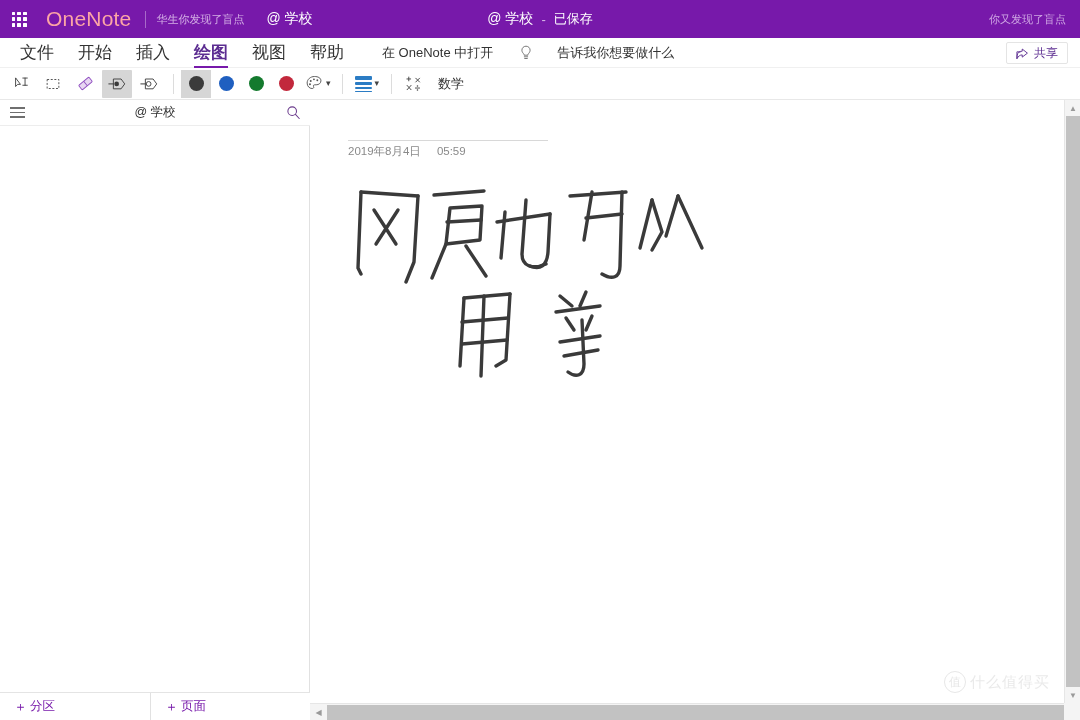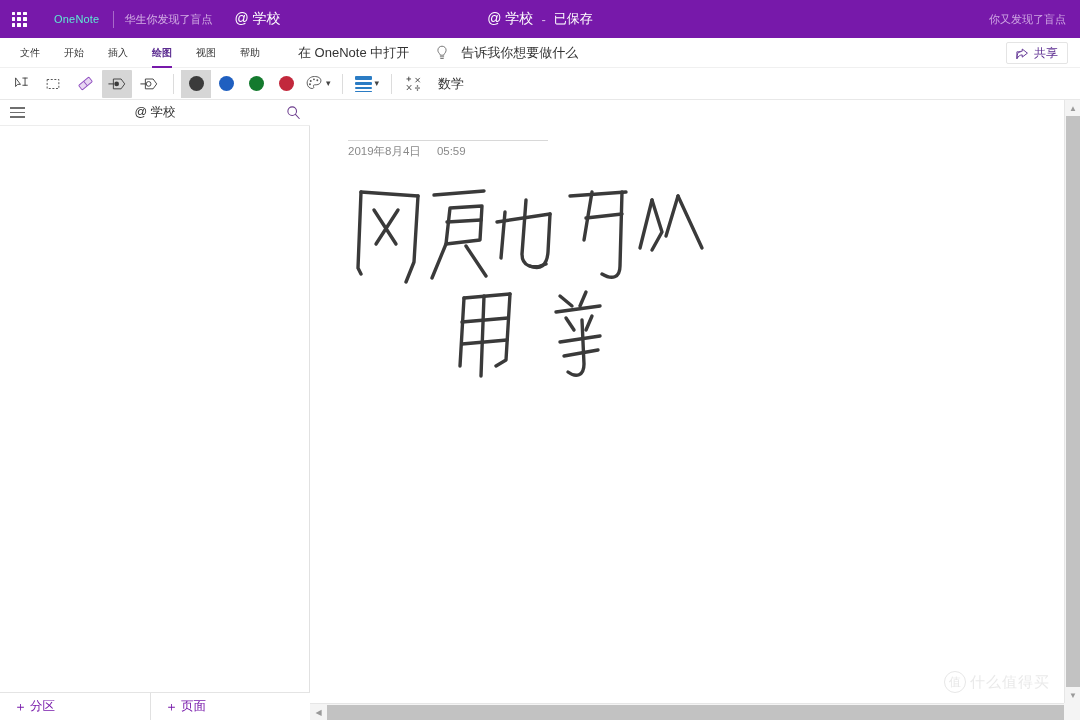--- a/index.html
+++ b/index.html
@@ -19,21 +19,21 @@
     width:38px; height:38px; display:flex; align-items:center; justify-content:center;
     cursor:pointer;
   }
   .waffle-grid{
     width:15px; height:15px; display:grid;
     grid-template-columns:repeat(3,1fr); grid-template-rows:repeat(3,1fr);
     gap:2px;
   }
   .waffle-grid i{ background:#ffffff; display:block; border-radius:0.5px; }
   .app-title{
-    color:#5eead4; font-size:11px; margin-left:16px; letter-spacing:.2px;
+    color:#fca5a5; font-size:21px; margin-left:8px; letter-spacing:.2px;
   }
   .tb-divider{
     width:1px; height:17px; background:#a86ac9; margin:0 10px 0 14px;
   }
   .tb-watermark-left{
     color:#e2c6ee; font-size:11px; opacity:.85;
   }
   .tb-school{
     color:#ffffff; font-size:14px; margin-left:22px;
   }
@@ -54,35 +54,35 @@
   }
 
   
   .ribbon{
     position:absolute; left:0; top:38px; width:1080px; height:30px;
     background:#ffffff; border-bottom:1px solid #f0f0f0;
     display:flex; align-items:center;
   }
   .tab{
     position:relative; height:30px; display:flex; align-items:center;
-    padding:0 12px; font-size:10px; color:#333333; cursor:pointer;
+    padding:0 12px; font-size:17px; color:#333333; cursor:pointer;
     white-space:nowrap;
   }
   .tab:first-child{ margin-left:8px; }
   .tab.active{ color:#5c2d91; font-weight:600; }
   .tab.active::after{
     content:""; position:absolute; left:12px; right:12px; bottom:0;
     height:2px; background:#7719aa;
   }
   .tab-open-onenote{ padding:0 12px; font-size:13px; color:#333; cursor:pointer; margin-left:14px; white-space:nowrap;}
   .bulb{
     width:22px; height:30px; display:flex; align-items:center; justify-content:center;
     margin-left:10px; cursor:pointer;
   }
-  .tellme{ font-size:13px; color:#333333; cursor:pointer; margin-left:8px; white-space:nowrap;}
+  .tellme{ font-size:13px; color:#333333; cursor:pointer; margin-left:20px; white-space:nowrap;}
   .share-btn{
     position:absolute; right:12px; top:4px; height:22px;
     display:flex; align-items:center; gap:5px;
     padding:0 9px; border:1px solid #e4e4e4; border-radius:2px;
     font-size:12px; color:#5c2d91; background:#fff; cursor:pointer;
   }
 
   
   .drawbar{
     position:absolute; left:0; top:68px; width:1080px; height:32px;

